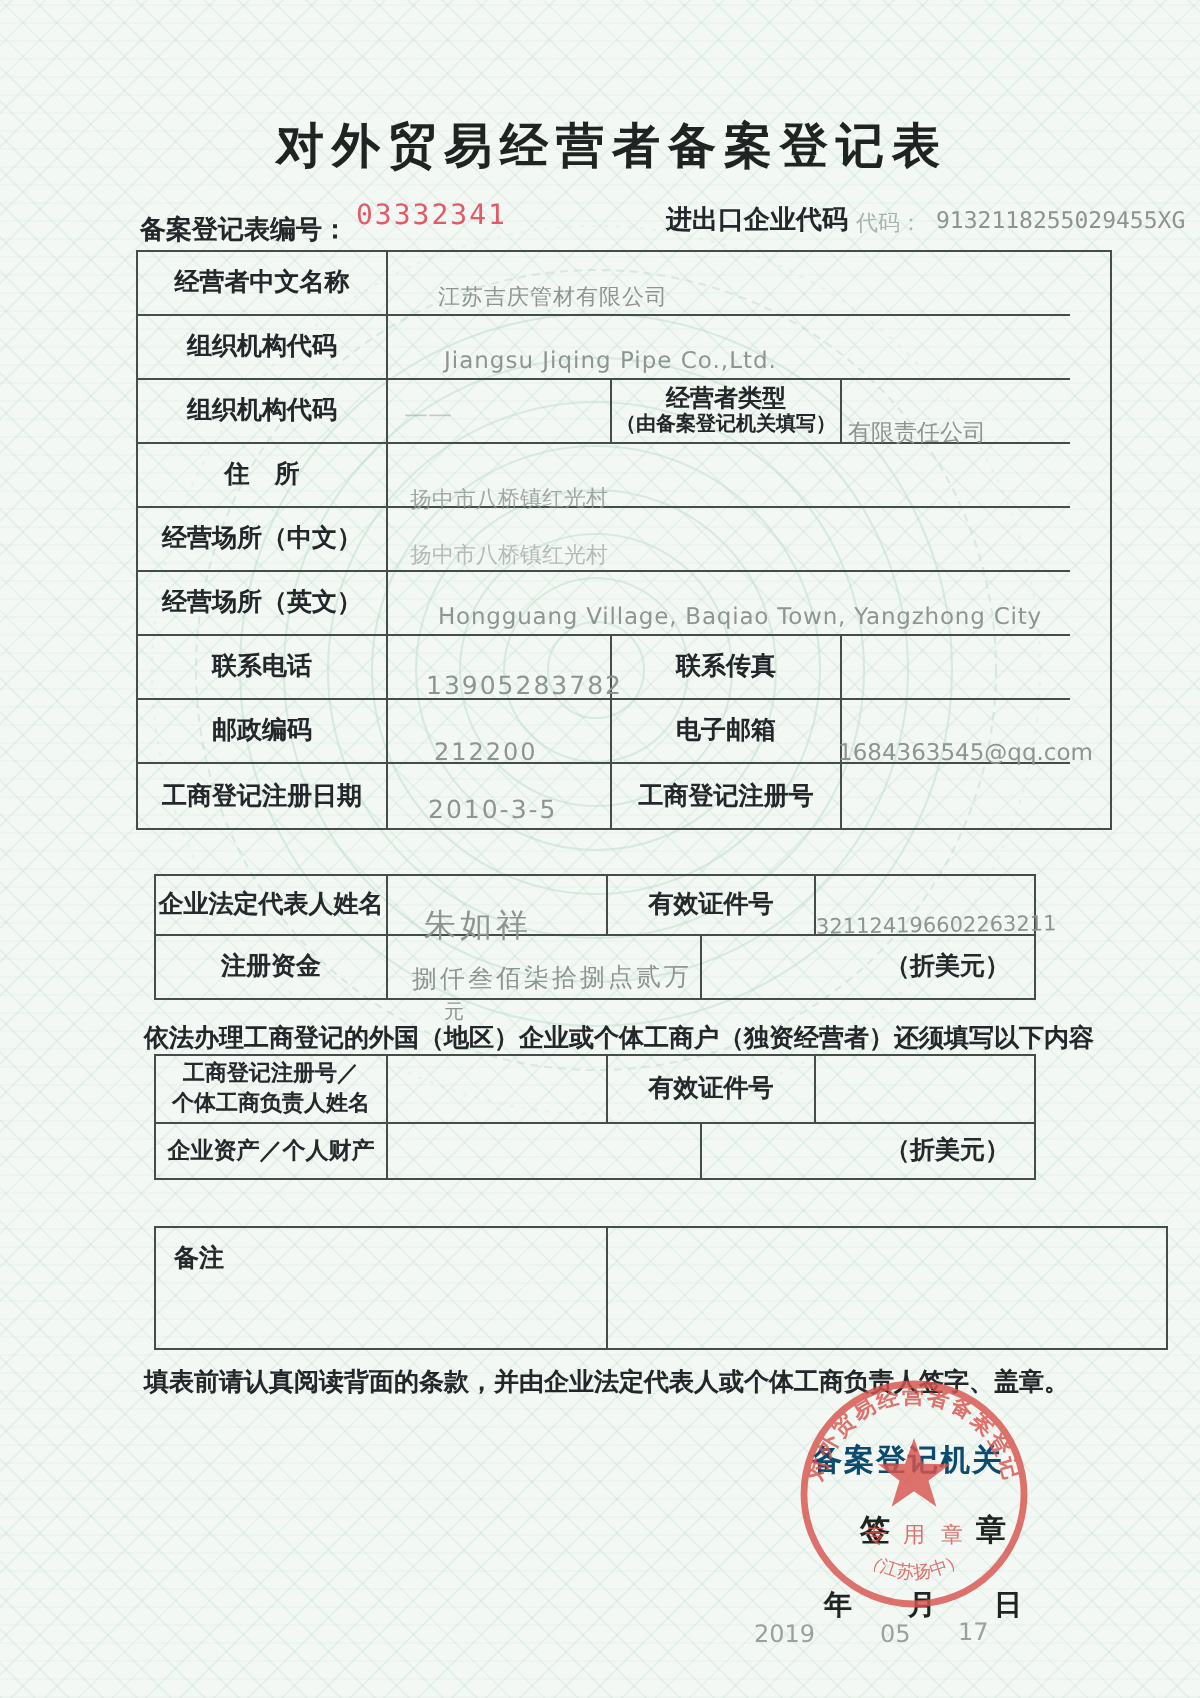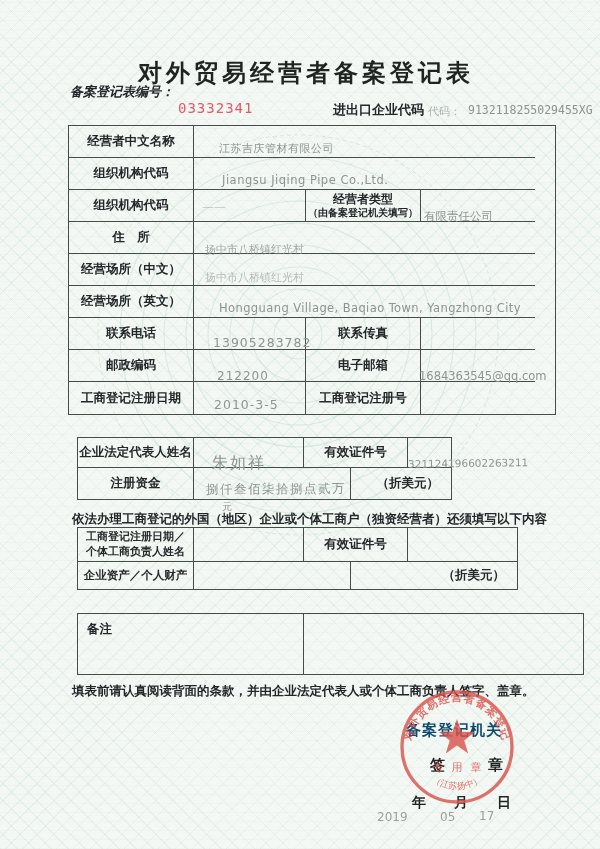--- a/index.html
+++ b/index.html
@@ -70,21 +70,21 @@
         <circle cx="298" cy="335" r="134"></circle>
       <circle cx="298" cy="335" r="156"></circle>
         <circle cx="298" cy="335" r="178"></circle>
       <circle cx="298" cy="335" r="200" stroke-dasharray="4 3"></circle>
       <circle cx="298" cy="335" r="222" opacity="0.5" stroke-dasharray="2 4"></circle>
     </g>
   </svg>
 
   <div class="title">对外贸易经营者备案登记表</div>
 
-  <span class="abs blbl" style="left:70px;top:83px;font-style:italic;">备案登记表编号：</span>
+  <span class="abs blbl" style="left:70px;top:106px;">备案登记表编号：</span>
   <span class="abs mono red" style="left:178px;top:100px;font-size:14px;letter-spacing:1px;">03332341</span>
 
   <span class="abs blbl" style="left:333px;top:101px;">进出口企业代码</span>
   <span class="abs ghost" style="left:428px;top:104px;font-size:11px;">代码：</span>
   <span class="abs mono" style="left:468px;top:103px;font-size:11.5px;color:#8e9390;">9132118255029455XG</span>
 
   <div class="t1">
     <div class="c lbl br bb">经营者中文名称</div>
     <div class="c bb sp3"></div>
 
@@ -130,21 +130,21 @@
   <span class="hw" style="left:424px;top:211px;font-size:11.5px;">有限责任公司</span>
   <span class="hw f1" style="left:205px;top:244px;font-size:11px;transform:rotate(-.5deg);">扬中市八桥镇红光村</span>
   <span class="hw f2" style="left:205px;top:272px;font-size:11px;">扬中市八桥镇红光村</span>
   <span class="hw" style="left:219px;top:303px;font-size:11.5px;letter-spacing:.4px;">Hongguang Village, Baqiao Town, Yangzhong City</span>
   <span class="hw" style="left:213px;top:337px;font-size:12.5px;letter-spacing:1px;">13905283782</span>
   <span class="hw" style="left:217px;top:370px;font-size:12px;letter-spacing:1px;">212200</span>
   <span class="hw" style="left:419px;top:371px;font-size:11.5px;">1684363545@qq.com</span>
   <span class="hw" style="left:214px;top:399px;font-size:12.5px;letter-spacing:1px;">2010-3-5</span>
 
 
-  <div class="ftab" style="left:77px;top:437px;width:375px;">
+  <div class="ftab" style="left:77px;top:437px;width:441px;">
     <div class="frow" style="height:30px;border-bottom:1px solid #454d49;">
       <div class="fc br" style="width:116px;">企业法定代表人姓名</div>
       <div class="fc br" style="width:110px;"></div>
       <div class="fc br" style="width:104px;">有效证件号</div>
       <div class="fc" style="flex:1;"></div>
     </div>
     <div class="frow" style="height:31px;">
       <div class="fc br" style="width:116px;">注册资金</div>
       <div class="fc br" style="width:157px;"></div>
       <div class="fc usd" style="flex:1;">（折美元）</div>
@@ -154,21 +154,21 @@
   <span class="hw" style="left:212px;top:455px;font-size:16px;letter-spacing:2px;">朱如祥</span>
   <span class="hw" style="left:408px;top:458px;font-size:10.5px;transform:rotate(-.8deg);">321124196602263211</span>
   <span class="hw" style="left:206px;top:483px;font-size:12.5px;letter-spacing:1.5px;transform:rotate(-.5deg);">捌仟叁佰柒拾捌点贰万</span>
   <span class="hw" style="left:222px;top:502px;font-size:10px;">元</span>
 
   <div class="sec" style="left:72px;top:511px;font-size:12.5px;">依法办理工商登记的外国（地区）企业或个体工商户（独资经营者）还须填写以下内容</div>
 
   <div class="ftab" style="left:77px;top:527px;width:441px;">
     <div class="frow" style="height:34px;border-bottom:1px solid #454d49;">
       <div class="fc br" style="width:116px;flex-direction:column;line-height:1.3;font-size:11px;">
-        <span>工商登记注册日期／</span>
+        <span>工商登记注册号／</span>
         <span>个体工商负责人姓名</span>
       </div>
       <div class="fc br" style="width:110px;"></div>
       <div class="fc br" style="width:104px;">有效证件号</div>
       <div class="fc" style="flex:1;"></div>
     </div>
     <div class="frow" style="height:27px;">
       <div class="fc br" style="width:116px;font-size:11.5px;">企业资产／个人财产</div>
       <div class="fc br" style="width:157px;"></div>
       <div class="fc usd" style="flex:1;">（折美元）</div>

